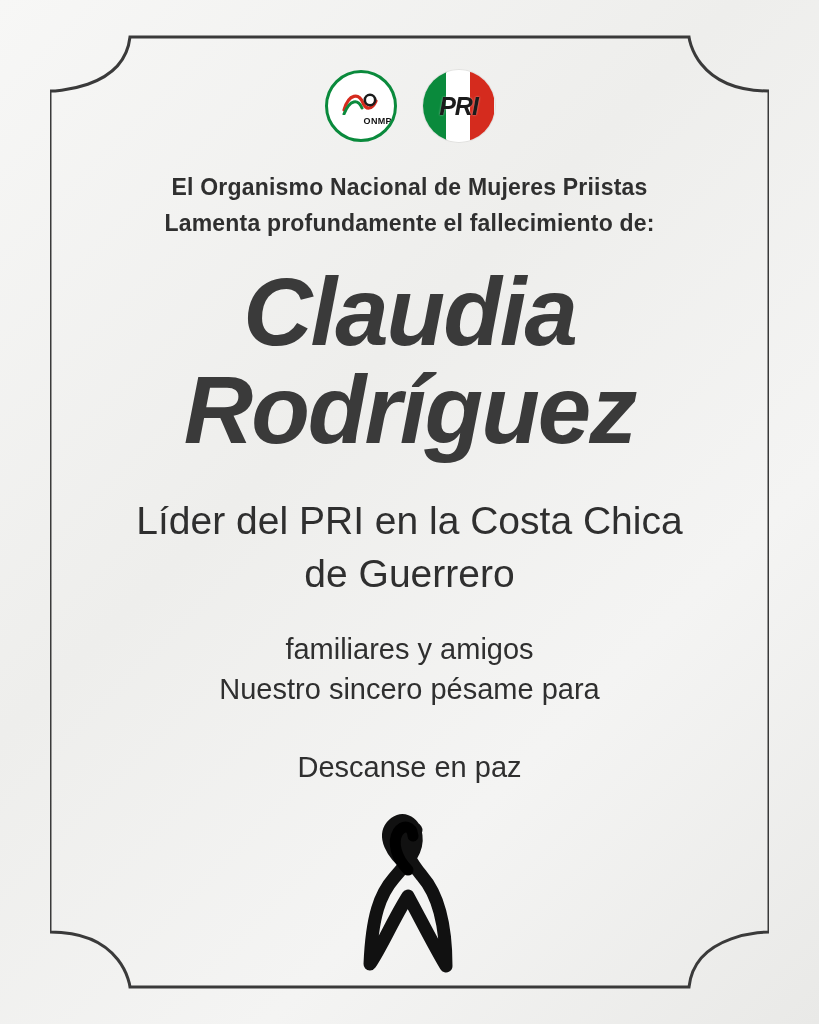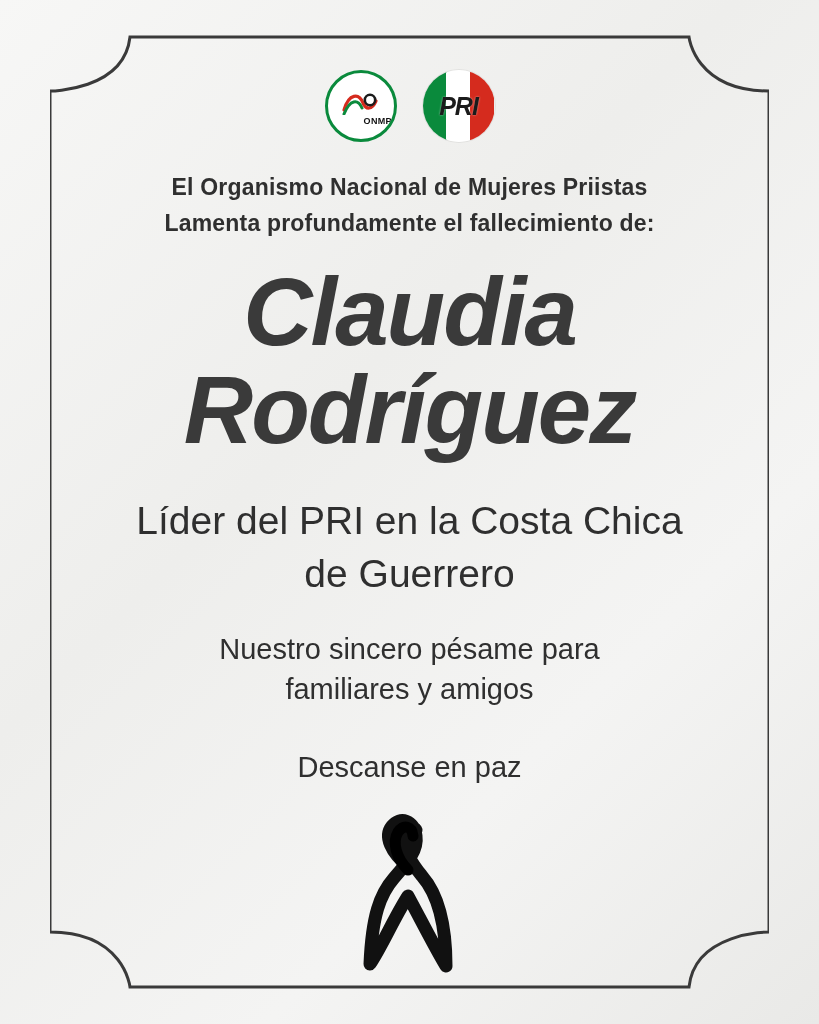--- a/index.html
+++ b/index.html
@@ -222,22 +222,22 @@
       <span class="line1">Claudia</span>
       <span class="line2">Rodríguez</span>
     </div>
 
     <div class="role">
       <div>Líder del PRI en la Costa Chica</div>
       <div>de Guerrero</div>
     </div>
 
     <div class="condolence">
+      <div>familiares y amigos</div>
       <div>Nuestro sincero pésame para</div>
-      <div>familiares y amigos</div>
     </div>
 
     <div class="rest">Descanse en paz</div>
 
     <div class="ribbon">
       <svg width="120" height="170" viewBox="0 0 120 170" aria-hidden="true">
         <path d="M60 62
                  C 40 46, 34 30, 42 20
                  C 50 10, 64 14, 66 30
                  C 68 44, 58 56, 44 72

